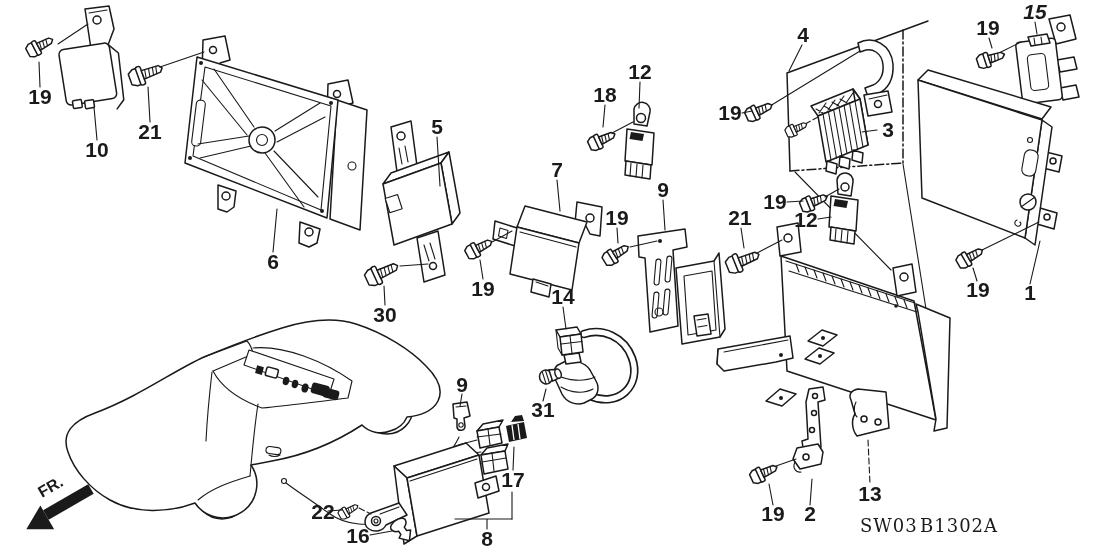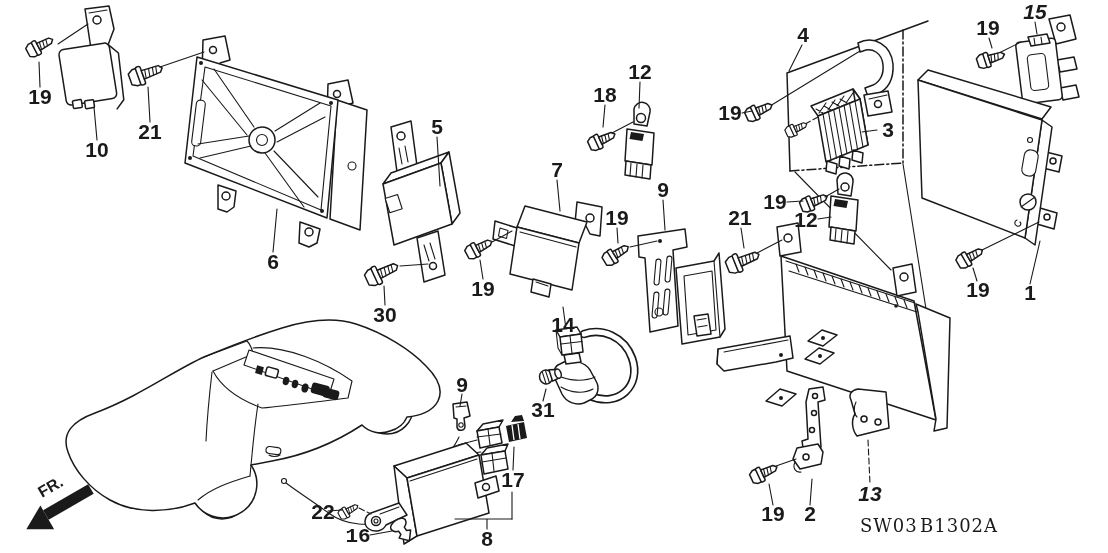--- a/index.html
+++ b/index.html
@@ -403,34 +403,34 @@
       <div class="callout" style="left: 150px; top: 132px;">21</div>
       <div class="callout" style="left: 273px; top: 262px;">6</div>
       <div class="callout" style="left: 437px; top: 127px;">5</div>
       <div class="callout" style="left: 385px; top: 315px;">30</div>
       <div class="callout" style="left: 483px; top: 289px;">19</div>
       <div class="callout" style="left: 557px; top: 170px;">7</div>
       <div class="callout" style="left: 605px; top: 95px; text-align: center;">18</div>
       <div class="callout" style="left: 640px; top: 72px;">12</div>
       <div class="callout" style="left: 663px; top: 190px;">9</div>
       <div class="callout" style="left: 617px; top: 218px;">19</div>
-      <div class="callout" style="left: 563px; top: 297px; margin-top: 28px;">14</div>
+      <div class="callout" style="left: 563px; top: 297px;">14</div>
       <div class="callout" style="left: 543px; top: 410px;">31</div>
       <div class="callout" style="left: 462px; top: 385px;">9</div>
       <div class="callout" style="left: 513px; top: 480px;">17</div>
       <div class="callout" style="left: 487px; top: 539px;">8</div>
-      <div class="callout" style="left: 358px; top: 536px; font-family: Liberation Mono, monospace;">16</div>
+      <div class="callout" style="left: 358px; top: 536px;">16</div>
       <div class="callout" style="left: 323px; top: 512px;">22</div>
       <div class="callout" style="left: 803px; top: 35px;">4</div>
       <div class="callout" style="left: 730px; top: 113px;">19</div>
       <div class="callout" style="left: 888px; top: 130px;">3</div>
       <div class="callout" style="left: 988px; top: 28px;">19</div>
       <div class="callout" style="left: 1035px; top: 12px; font-style: italic;">15</div>
       <div class="callout" style="left: 740px; top: 218px;">21</div>
       <div class="callout" style="left: 775px; top: 202px;">19</div>
       <div class="callout" style="left: 806px; top: 220px;">12</div>
       <div class="callout" style="left: 978px; top: 290px;">19</div>
       <div class="callout" style="left: 1030px; top: 293px;">1</div>
-      <div class="callout" style="left: 870px; top: 494px; font-style: italic;">13</div>
+      <div class="callout" style="left: 870px; top: 494px;">13</div>
       <div class="callout" style="left: 810px; top: 514px;">2</div>
       <div class="callout" style="left: 773px; top: 514px;">19</div>
     </div>
 </div>
 
 </body></html>

